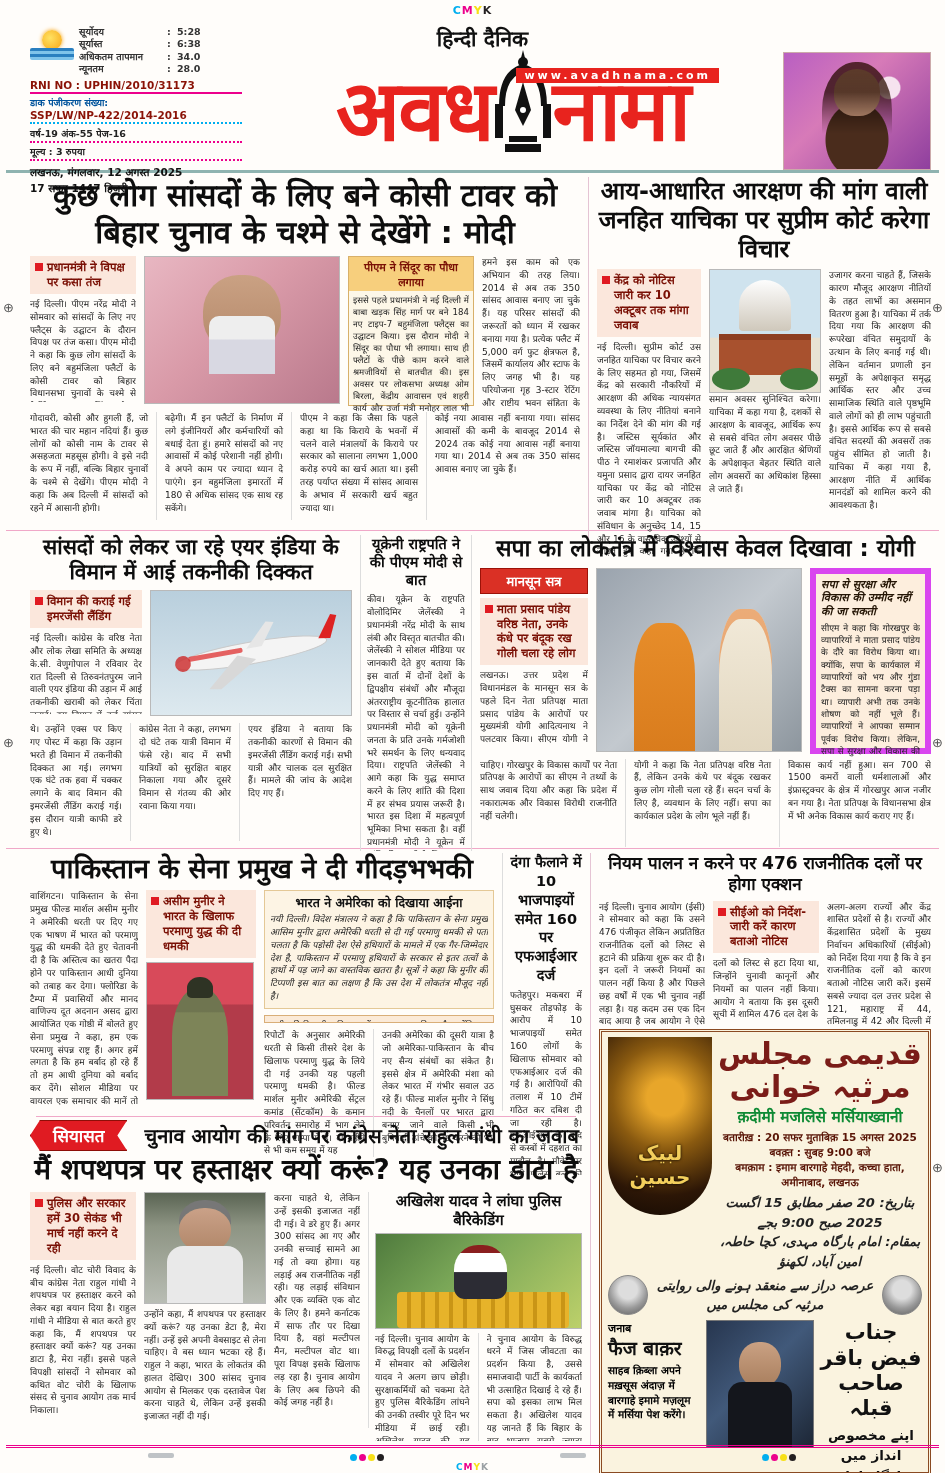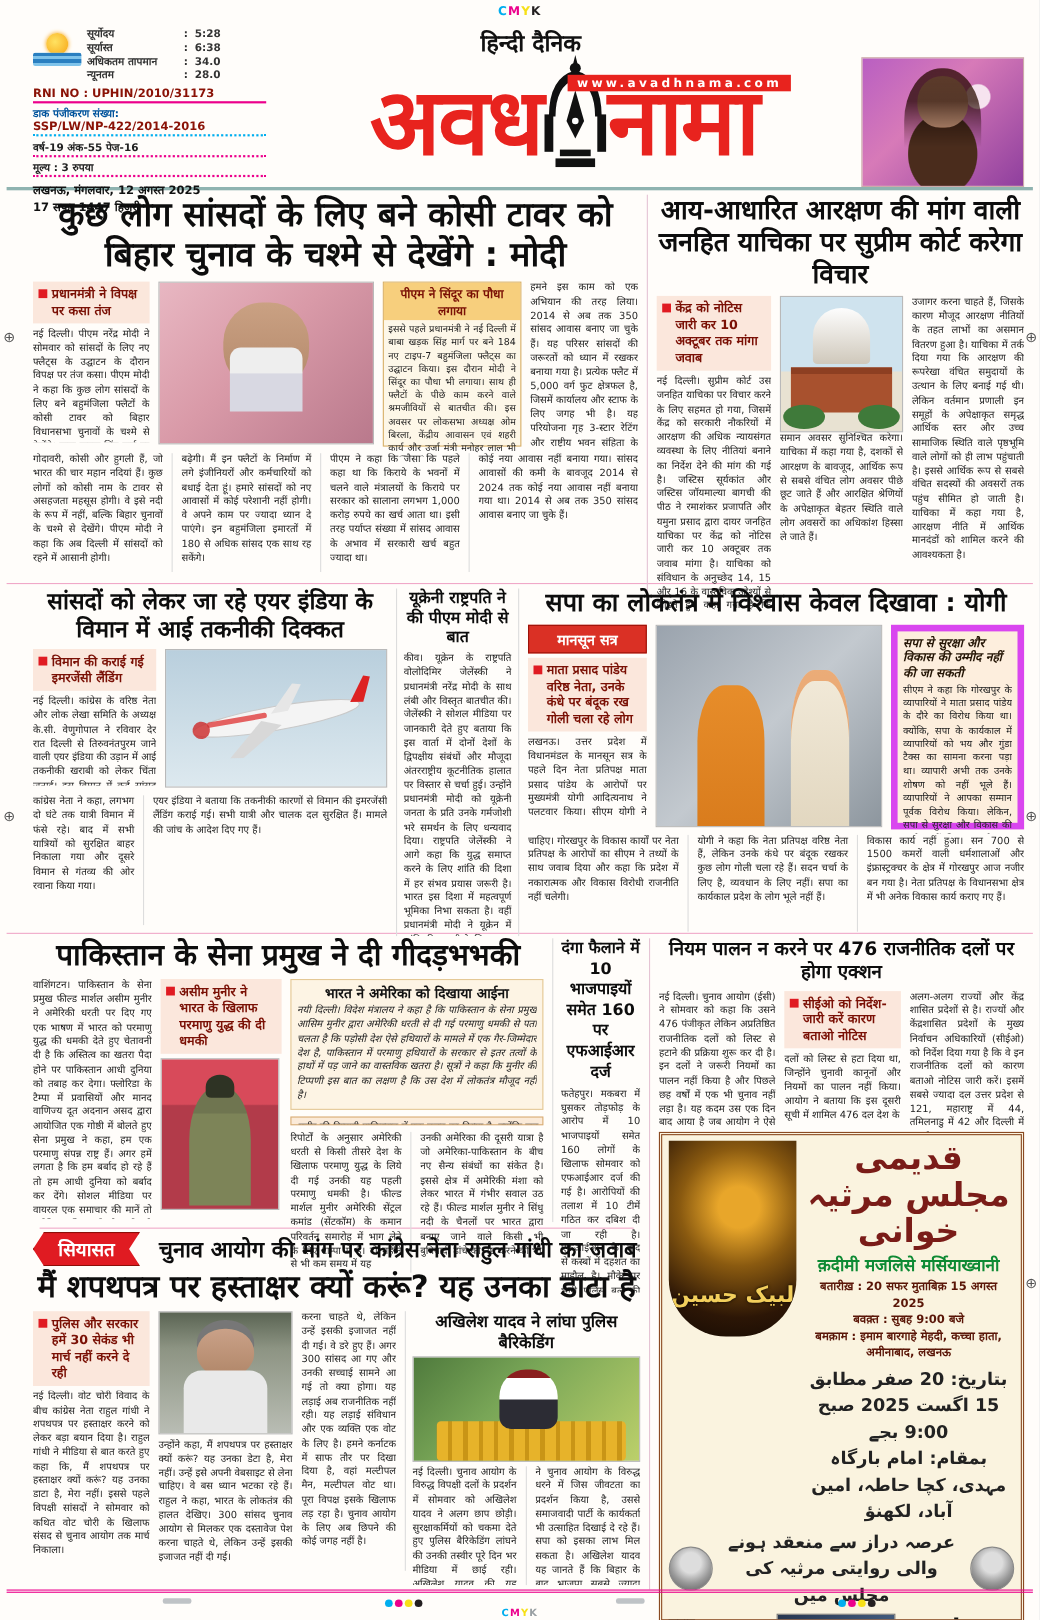--- a/index.html
+++ b/index.html
@@ -136,29 +136,29 @@
      background:#e9e9e9; border-radius:16px 16px 0 0; }
   .akhi-photo { background:linear-gradient(135deg,#4f7a3d,#79a657 40%,#bcd06a); }
   .akhi-photo::before { content:""; position:absolute; left:10%; bottom:0; width:84%; height:38%;
      background:repeating-linear-gradient(90deg,#e7b32a 0 10px,#c99516 10px 14px); border-radius:4px; }
   .akhi-photo::after { content:""; position:absolute; left:38%; top:12%; width:26%; height:58%;
      background:linear-gradient(180deg,#8a1f1f 0 14%,#fff 15% 50%,#2c2c34 51%); border-radius:45% 45% 20% 20%; }
 
   
   .ad { border:3px double #8a4a22; background:#faf3df; height:446px; padding:5px 6px; position:relative; overflow:hidden; }
   .ad-top { display:flex; gap:6px; }
-  .ad-panel { width:116px; height:178px; flex:none; border-radius:0 0 52px 52px; overflow:hidden; position:relative;
+  .ad-panel { width:104px; height:178px; flex:none; border-radius:0 0 52px 52px; overflow:hidden; position:relative;
      background:radial-gradient(circle at 55% 34%,#e8a62a 0 14%,#8a5a10 40%,#2c1606 75%,#140a03); }
   .ad-panel .callig { position:absolute; bottom:26px; left:0; right:0; text-align:center; color:#f3cf5c;
      font-size:20px; font-weight:800; text-shadow:0 0 3px #000; }
   .ad-right { flex:1; text-align:center; }
   .ad-urdu-title { direction:rtl; font-size:30px; line-height:1.1; font-weight:800; color:#7a1c18; }
   .ad-hindi-title { color:#0e8a34; font-weight:800; font-size:15.5px; margin-top:2px; }
   .ad-line { color:#5a1608; font-weight:800; font-size:10.5px; line-height:1.45; }
-  .ad-urdu { direction:rtl; font-size:16px; font-weight:bold; color:#222; line-height:1.5; }
+  .ad-urdu { direction:rtl; font-size:13px; font-weight:bold; color:#222; line-height:1.5;font-style:italic; }
   .ad-mid { display:flex; align-items:center; gap:5px; margin-top:4px; }
   .portrait { width:40px; height:40px; border-radius:50%; flex:none; border:1px solid #888;
      background:radial-gradient(circle at 50% 36%,#ddd 0 30%,#9a9a9a 60%,#555); }
   .ad-low { display:flex; gap:6px; margin-top:5px; }
   .ad-person { width:92px; flex:none; }
   .ad-janab { font-weight:bold; font-size:11px; }
   .ad-name { font-weight:800; font-size:19px; color:#111; }
   .ad-desc { font-size:10.5px; font-weight:bold; line-height:1.4; margin-top:2px; }
   .faiz-photo { width:108px; height:128px; flex:none; border:1px solid #777;
      background:linear-gradient(135deg,#27364f,#41597a 45%,#1d2736); position:relative; overflow:hidden; }
@@ -321,20 +321,21 @@
                 <polygon points="86,63 52,92 64,94 104,70" fill="#d8d8d8"></polygon>
                 <polygon points="96,58 120,34 128,36 112,58" fill="#e6e6e6"></polygon>
                 <path d="M170 60 L186 38 L192 40 L182 62 Z" fill="#d22"></path>
                 <rect x="36" y="56" width="56" height="5" rx="2" fill="#d22" opacity=".7"></rect>
                 <circle cx="30" cy="62" r="8" fill="#c33" opacity=".85"></circle>
               </g>
             </svg>
           </div>
         </div>
         <div class="colgap vline" style="margin-top:5px;height:118px">
+          <div class="bt" style="width:101px">थे। उन्होंने एक्स पर किए गए पोस्ट में कहा कि उड़ान भरते ही विमान में तकनीकी दिक्कत आ गई। लगभग एक घंटे तक हवा में चक्कर लगाने के बाद विमान की इमरजेंसी लैंडिंग कराई गई। इस दौरान यात्री काफी डरे हुए थे।</div>
           <div class="bt" style="width:101px">कांग्रेस नेता ने कहा, लगभग दो घंटे तक यात्री विमान में फंसे रहे। बाद में सभी यात्रियों को सुरक्षित बाहर निकाला गया और दूसरे विमान से गंतव्य की ओर रवाना किया गया।</div>
           <div class="bt" style="flex:1">एयर इंडिया ने बताया कि तकनीकी कारणों से विमान की इमरजेंसी लैंडिंग कराई गई। सभी यात्री और चालक दल सुरक्षित हैं। मामले की जांच के आदेश दिए गए हैं।</div>
         </div>
       </article>
 
       <article style="width:112px;border-left:1px solid #ddd;border-right:1px solid #ddd;padding:0 6px">
         <h3 class="hl-md" style="font-size:14.5px">यूक्रेनी राष्ट्रपति ने की पीएम मोदी से बात</h3>
         <div class="bt" style="height:258px;margin-top:4px">कीव। यूक्रेन के राष्ट्रपति वोलोदिमिर जेलेंस्की ने प्रधानमंत्री नरेंद्र मोदी के साथ लंबी और विस्तृत बातचीत की। जेलेंस्की ने सोशल मीडिया पर जानकारी देते हुए बताया कि इस वार्ता में दोनों देशों के द्विपक्षीय संबंधों और मौजूदा अंतरराष्ट्रीय कूटनीतिक हालात पर विस्तार से चर्चा हुई। उन्होंने प्रधानमंत्री मोदी को यूक्रेनी जनता के प्रति उनके गर्मजोशी भरे समर्थन के लिए धन्यवाद दिया। राष्ट्रपति जेलेंस्की ने आगे कहा कि युद्ध समाप्त करने के लिए शांति की दिशा में हर संभव प्रयास जरूरी है। भारत इस दिशा में महत्वपूर्ण भूमिका निभा सकता है। वहीं प्रधानमंत्री मोदी ने यूक्रेन में शांति की बहाली के लिए भारत के समर्थन को दोहराया।</div>
       </article>
 

